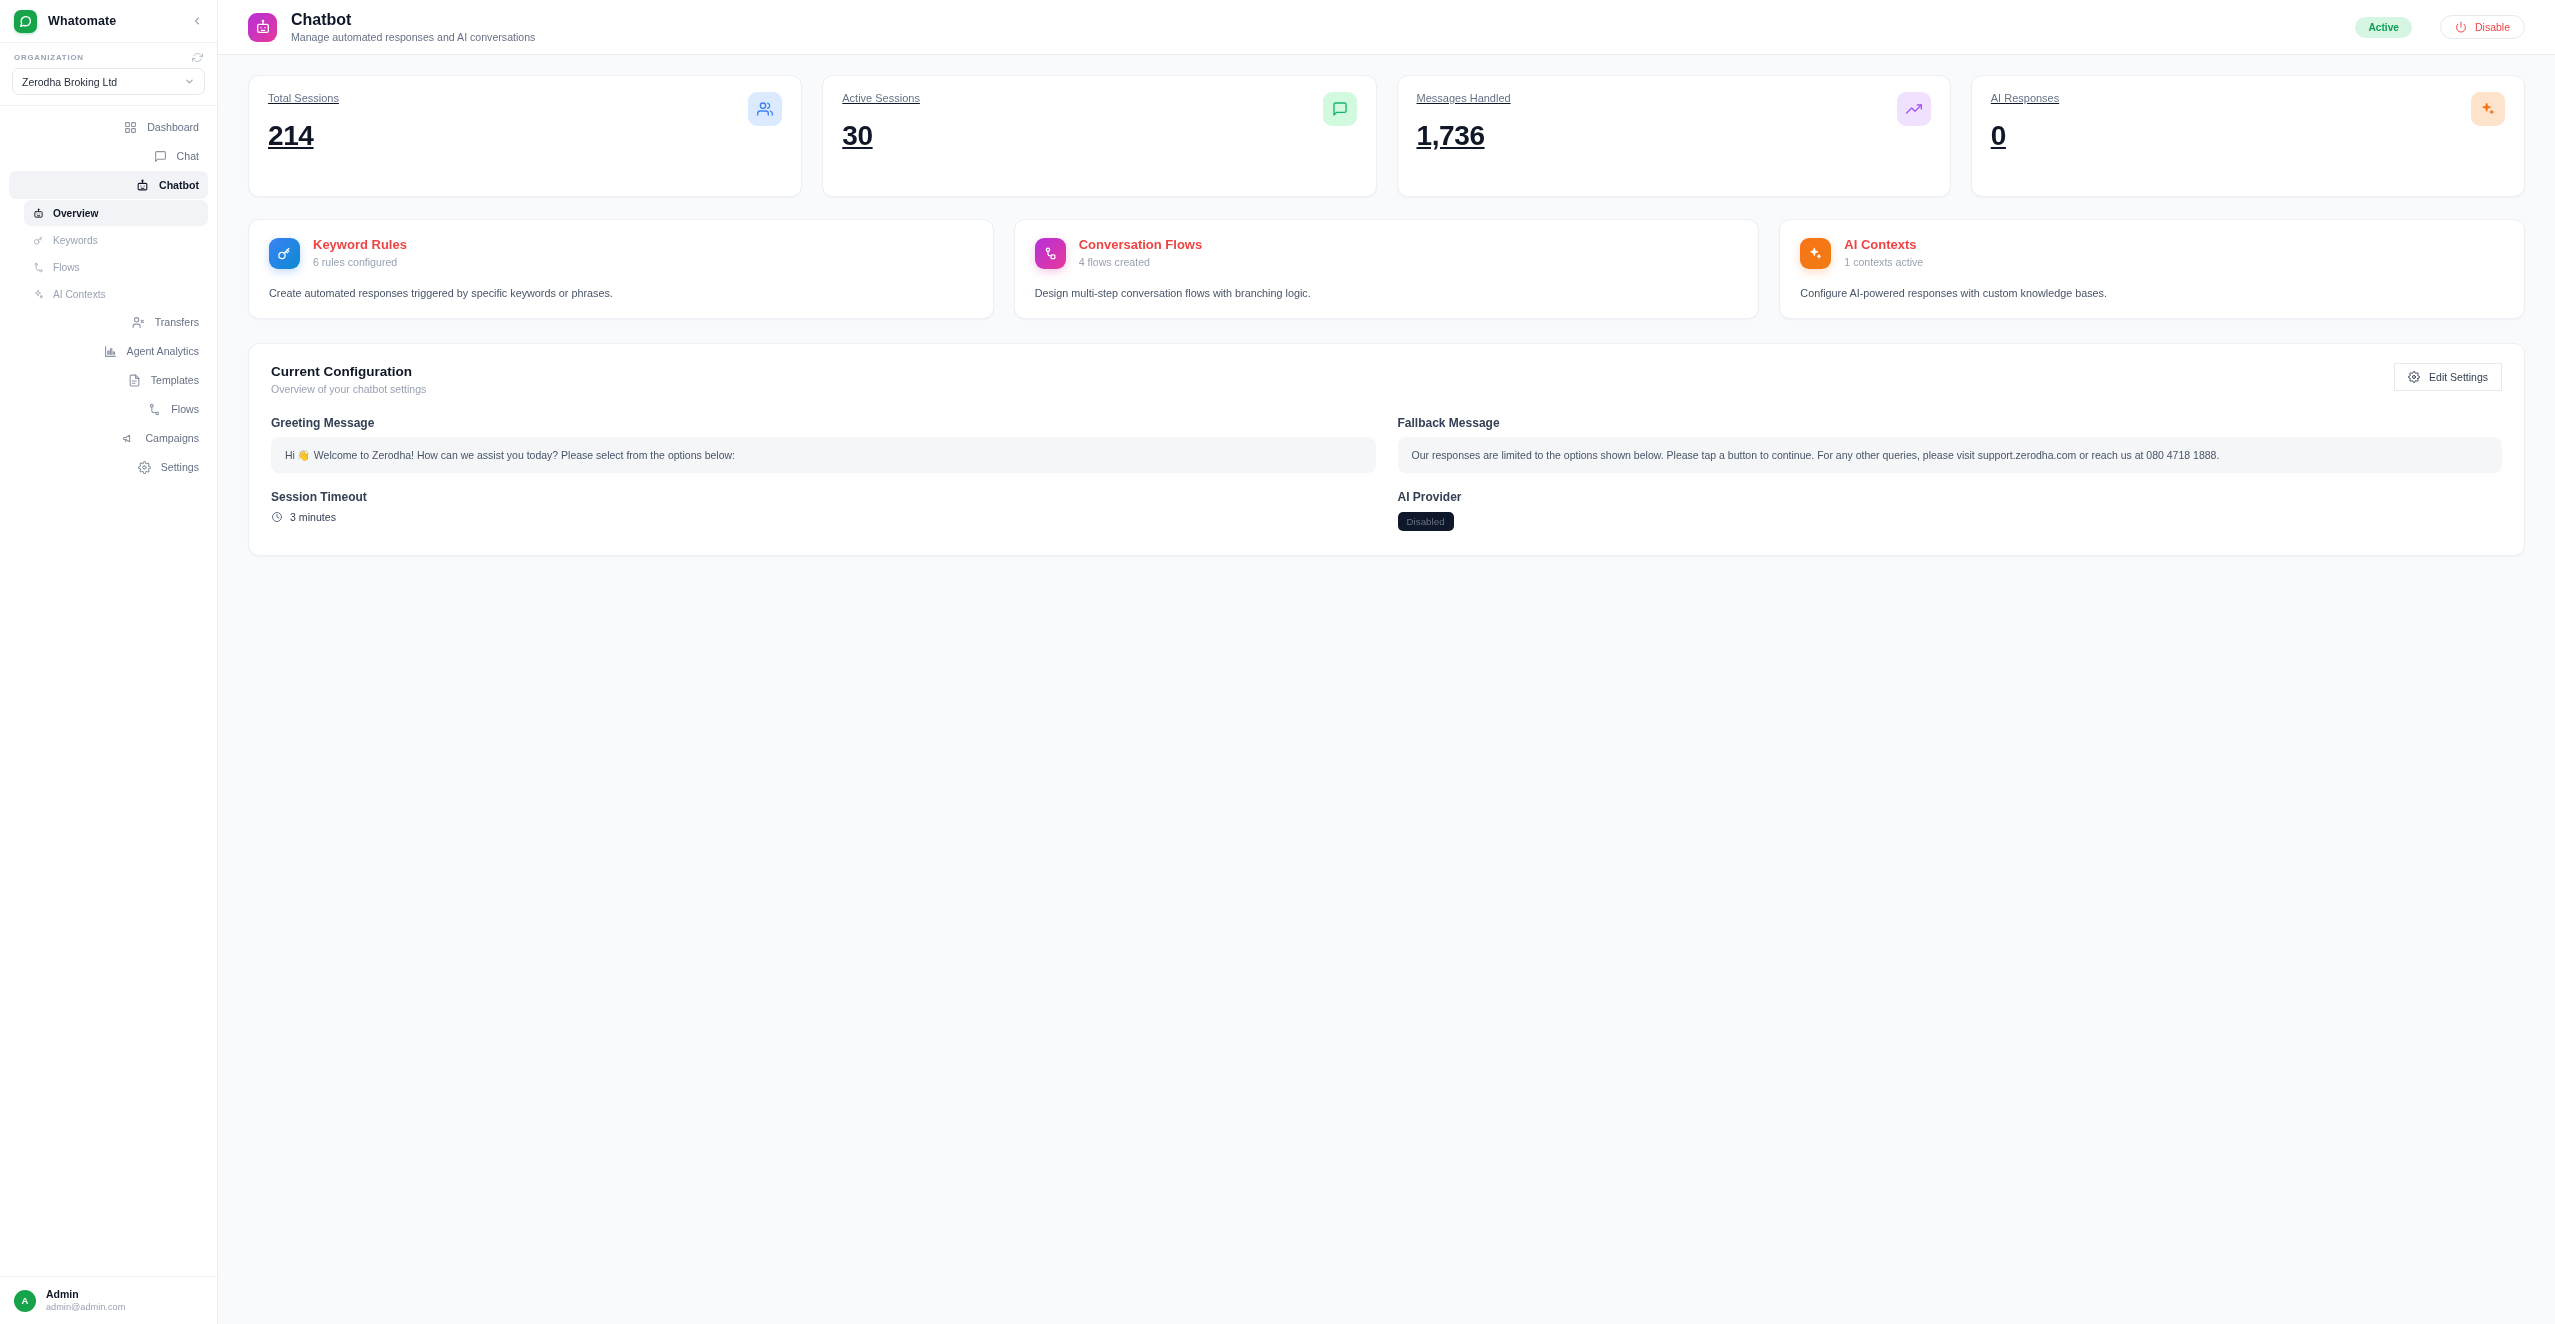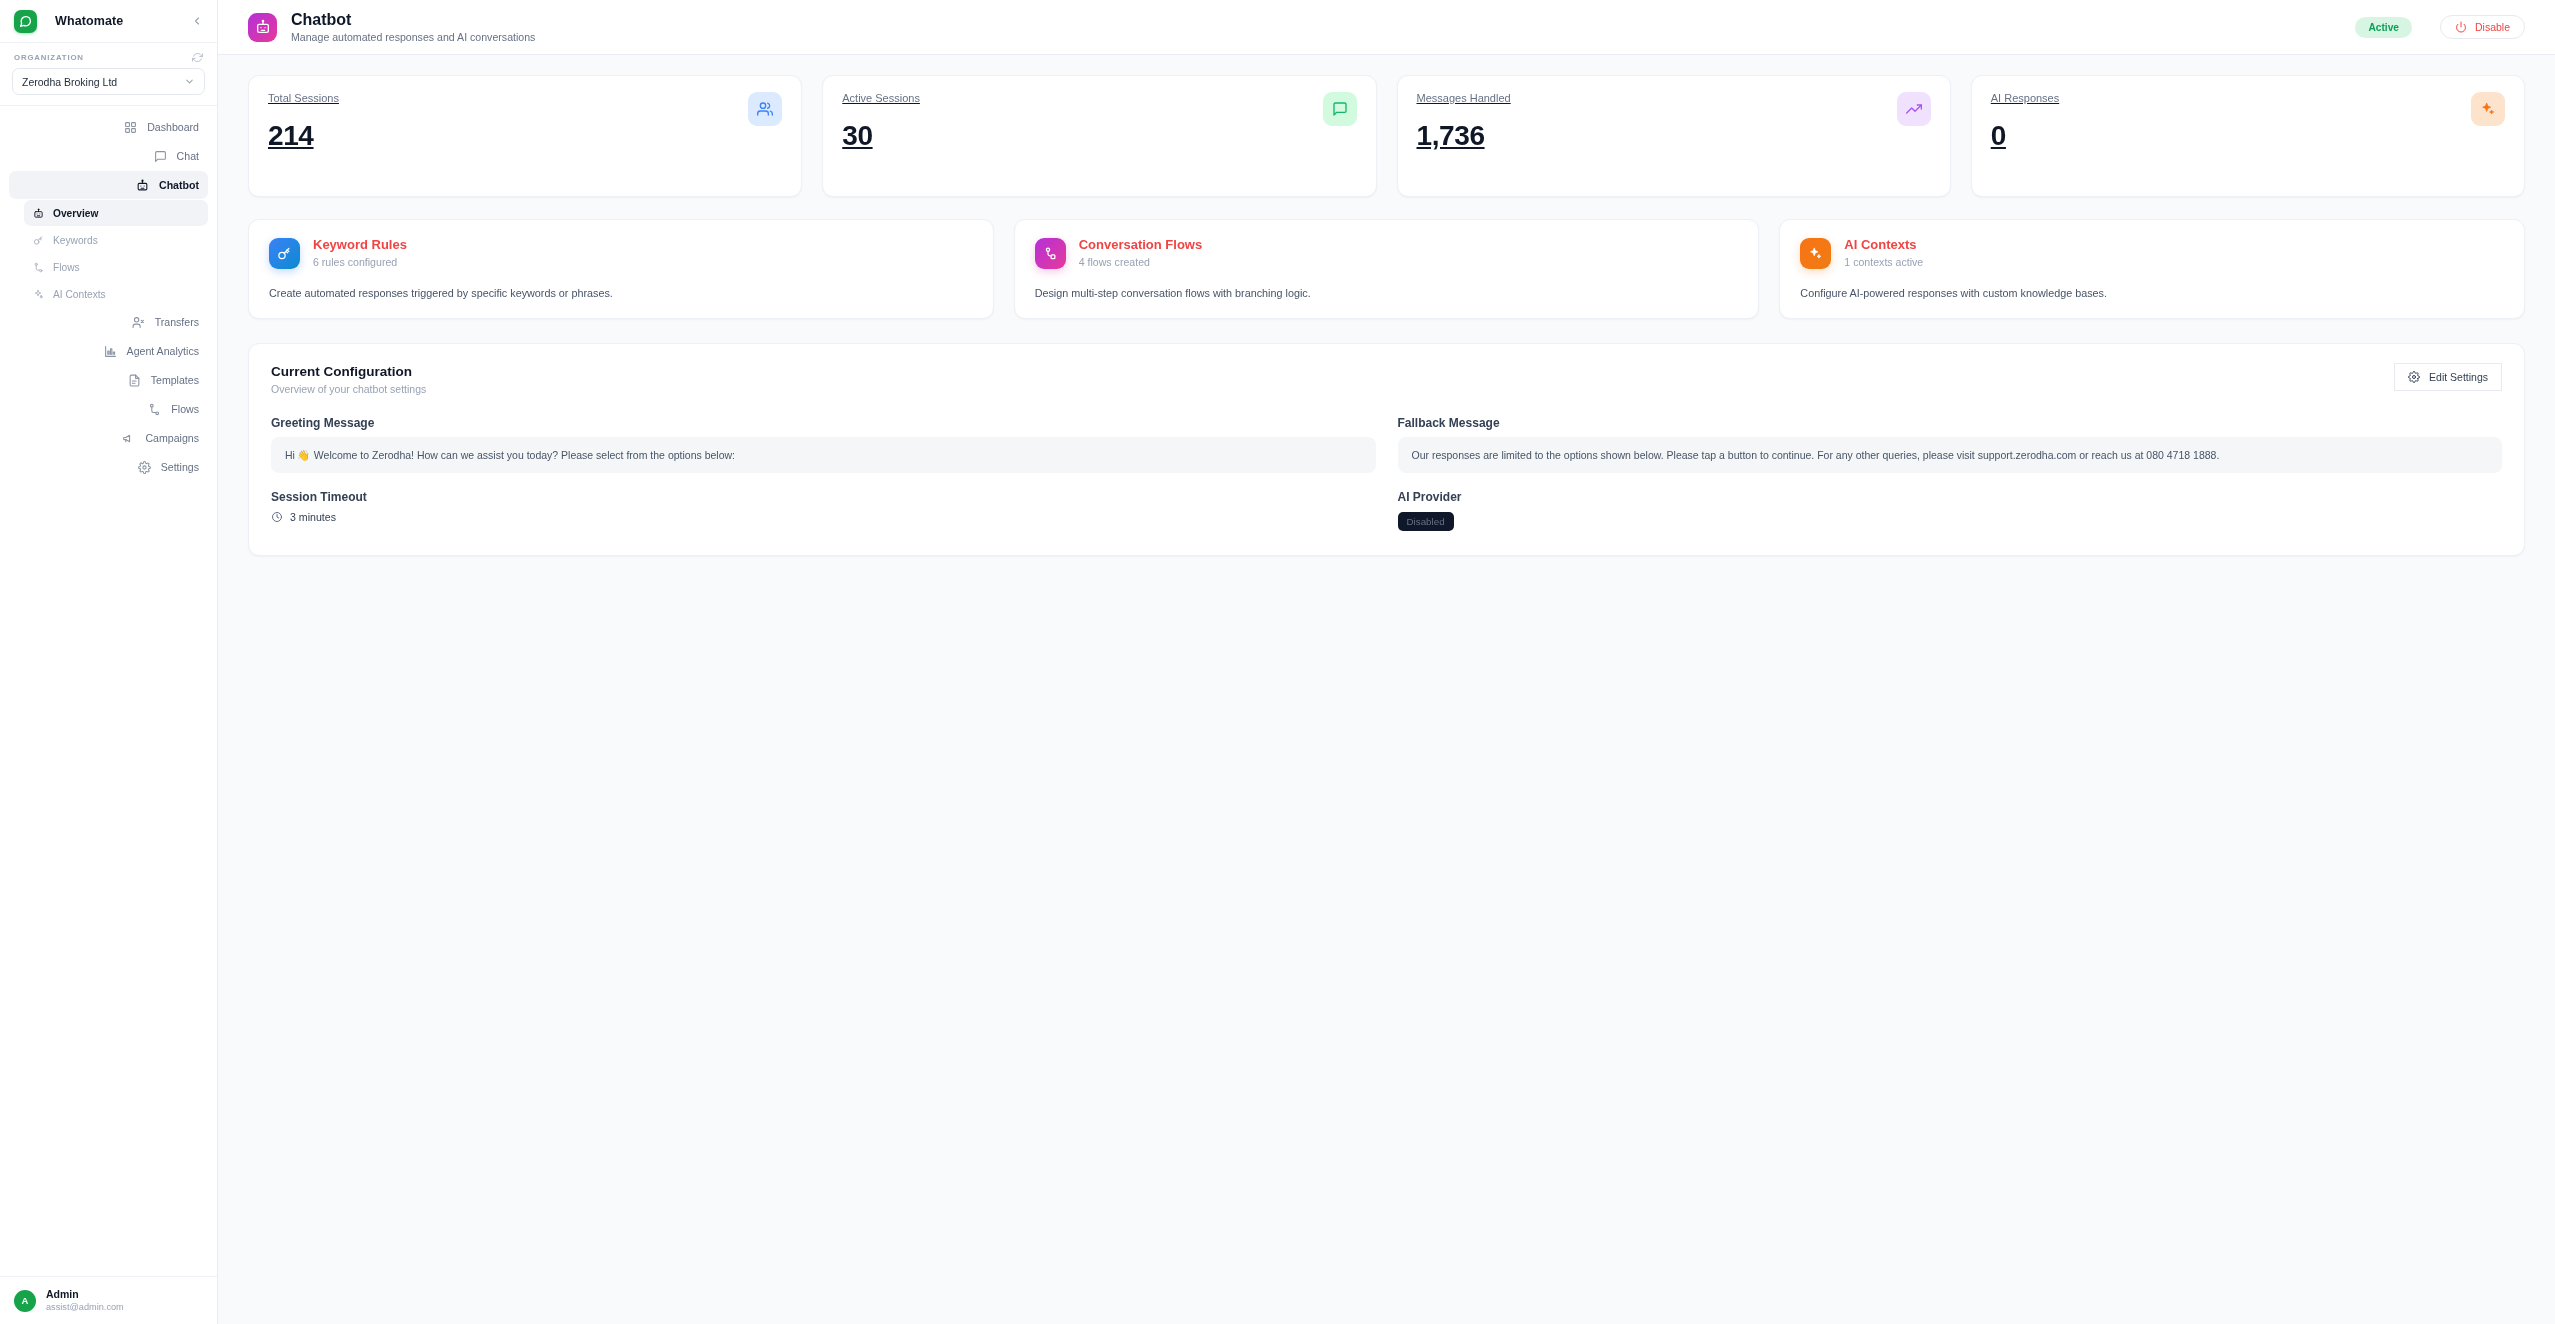--- a/index.html
+++ b/index.html
@@ -15,21 +15,21 @@
   
   .sidebar {
     width: 218px; height: 1324px;
     background: #ffffff;
     border-right: 1px solid #e9edf2;
     display: flex; flex-direction: column;
     flex: 0 0 218px;
   }
   .brand {
     height: 43px; display: flex; align-items: center;
-    padding: 0 14px; gap: 18px;
+    padding: 0 14px; gap: 11px;
     border-bottom: 1px solid #eef1f5;
   }
   .brand-logo {
     width: 23px; height: 23px; border-radius: 7px;
     background: #16a34a;
     display: flex; align-items: center; justify-content: center;
     flex: 0 0 23px;
     box-shadow: 0 1px 3px rgba(22,163,74,.35);
   }
   .brand-name { font-size: 12.5px; font-weight: 700; color: #101828; letter-spacing: .1px; flex: 1; }
@@ -351,21 +351,21 @@
         </span>
         <span>Settings</span>
       </div>
 
     </nav>
 
     <div class="user-block">
       <div class="avatar">A</div>
       <div>
         <div class="user-name">Admin</div>
-        <div class="user-mail">assist@admin.com</div>
+        <div class="user-mail">admin@admin.com</div>
       </div>
     </div>
   </aside>
 
   <main class="main">
 
     <header class="topbar">
       <div class="page-icon">
         <svg width="16" height="16" viewBox="0 0 24 24" fill="none" stroke="#fff" stroke-width="2" stroke-linecap="round" stroke-linejoin="round">
             <rect x="4" y="8" width="16" height="12" rx="2"></rect>

